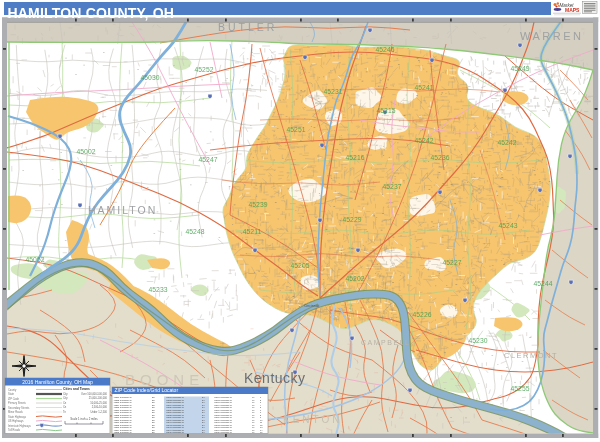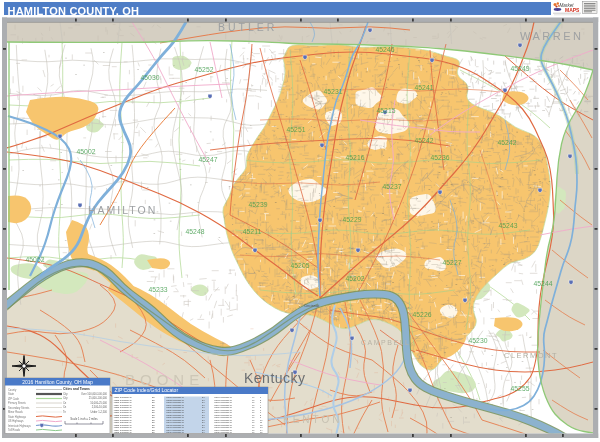--- a/index.html
+++ b/index.html
@@ -1,17 +1,17 @@
 <!DOCTYPE html>
 <html><head><meta charset="utf-8"><style>
 html,body{margin:0;padding:0;}
 #page{position:relative;width:600px;height:442px;background:#fff;overflow:hidden;font-family:"Liberation Sans",sans-serif;}
 #map{position:absolute;left:0;top:0;}
 #hdr{position:absolute;left:4px;top:1.5px;width:547px;height:13px;background:#4e7dc6;}
-#hdr span{position:absolute;left:3.5px;top:3px;font-size:11px;font-weight:bold;color:#fff;letter-spacing:0.2px;}
+#hdr span{position:absolute;left:3.5px;top:3px;font-size:14px;font-weight:bold;color:#fff;letter-spacing:0.2px;}
 #logo{position:absolute;left:551px;top:0;width:49px;height:17px;background:#fff;}
 </style></head>
 <body>
 <div id="page">
 <div id="map"><svg width="600" height="442" viewBox="0 0 600 442">
         <defs>
           <clipPath id="mc">
             <rect x="7" y="22" width="586" height="411.5"></rect>
           </clipPath>
           <clipPath id="bc">

